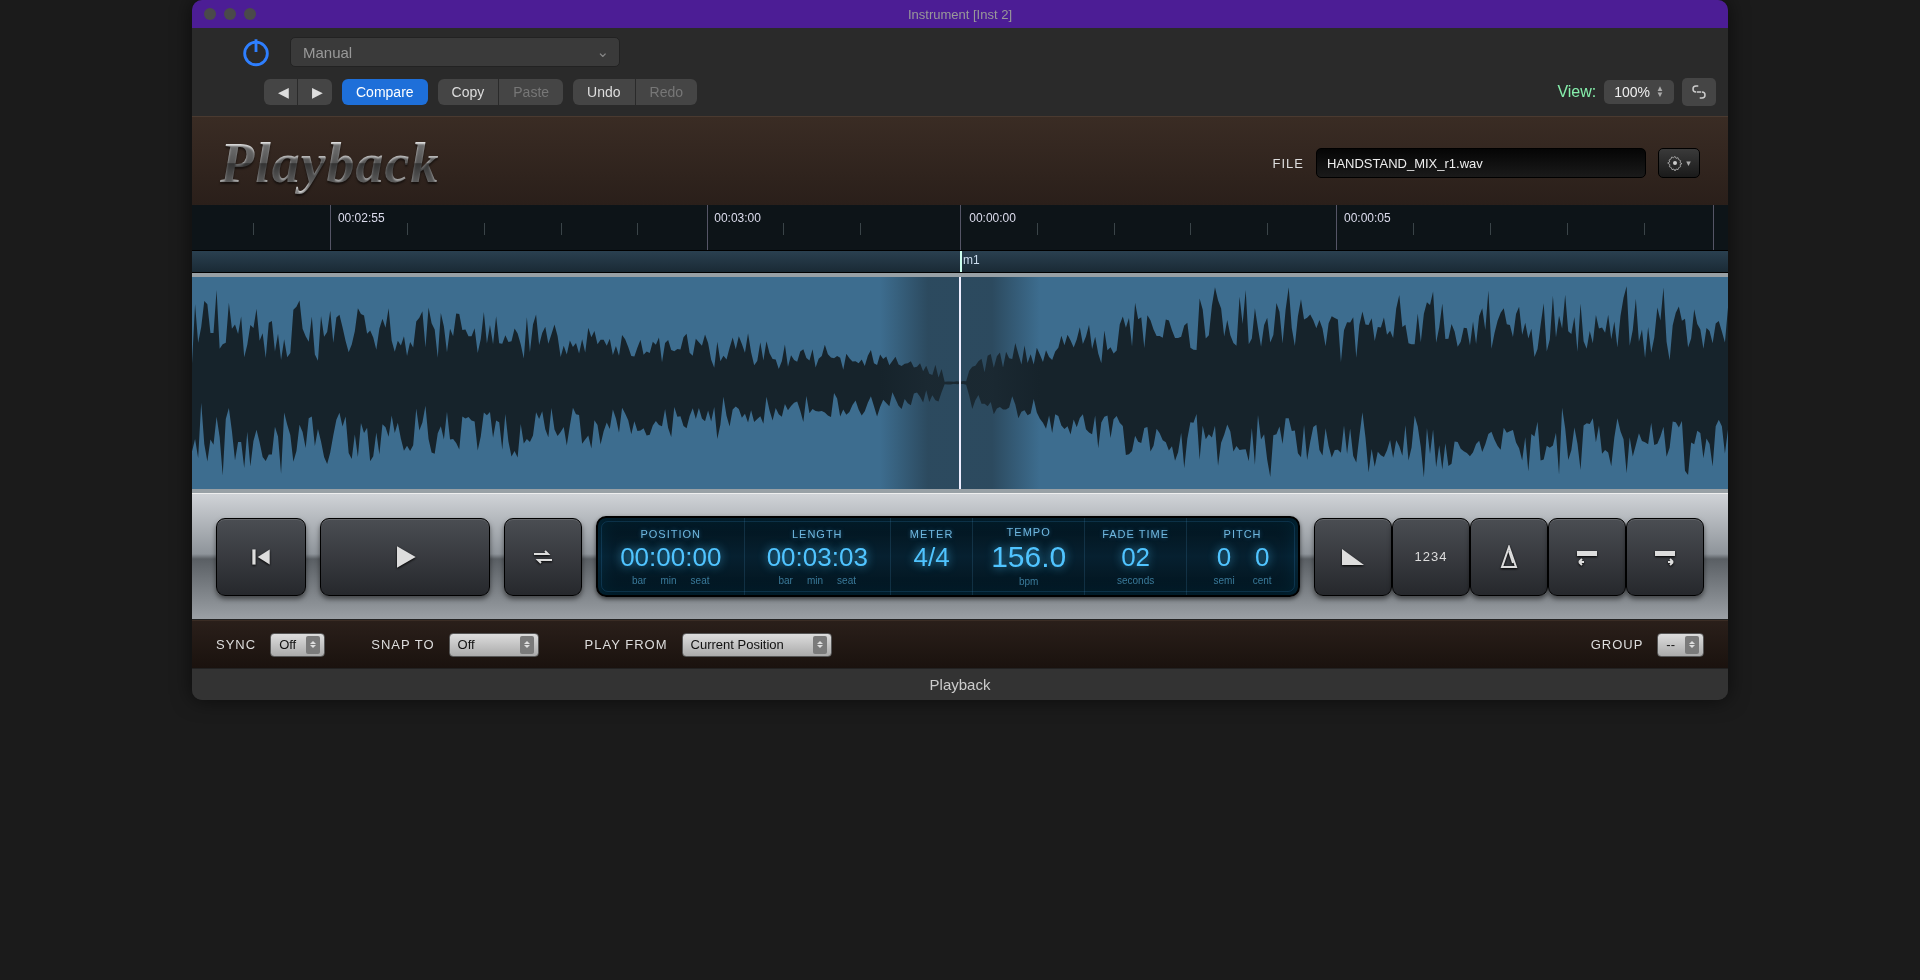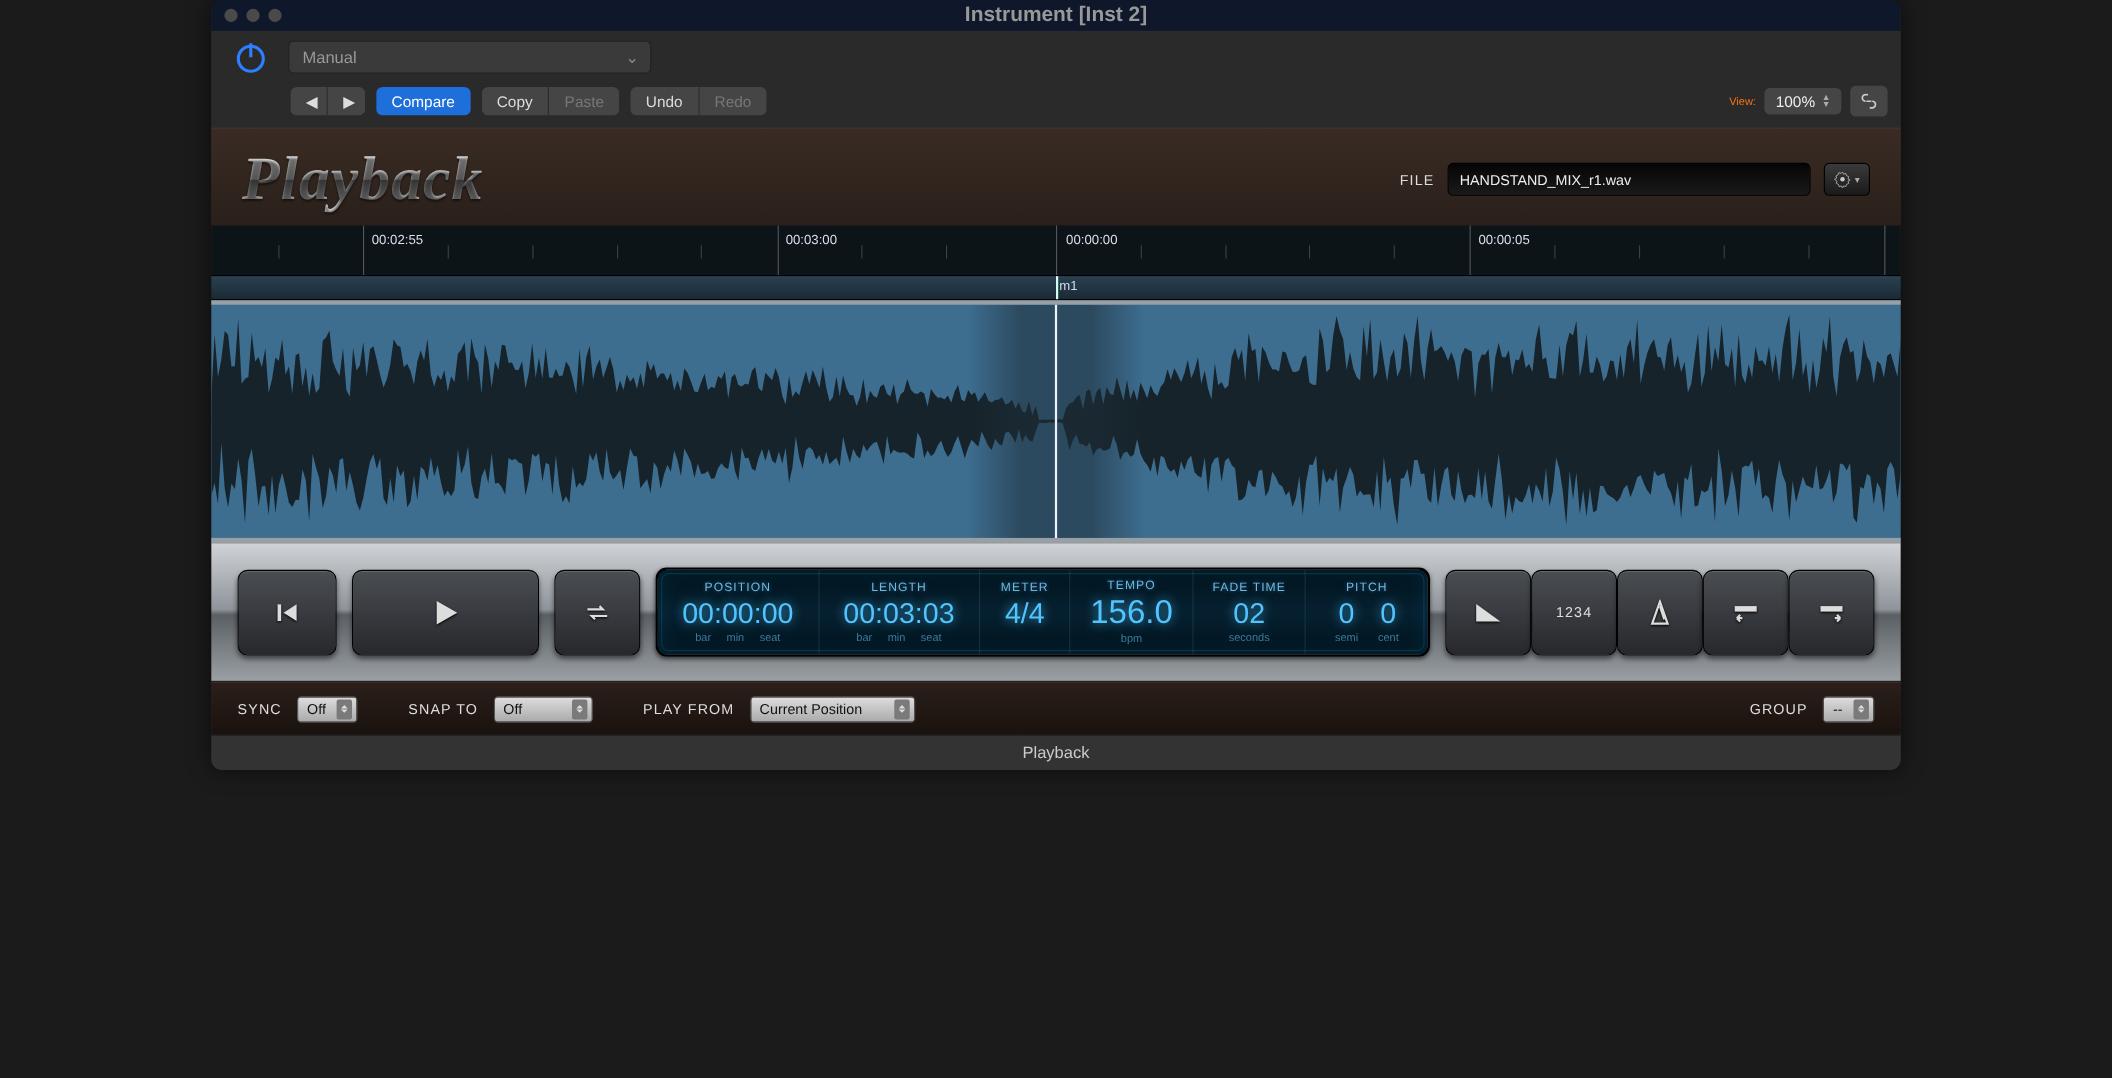--- a/index.html
+++ b/index.html
@@ -1,33 +1,33 @@
 <!DOCTYPE html>
 <html><head>
 <meta charset="utf-8">
 <style>
 * { margin: 0; padding: 0; box-sizing: border-box; font-family: -apple-system, "Helvetica Neue", Arial, sans-serif; }
 html, body { width: 100%; height: 100%; background: #1b1b1b; }
 .window { width: 1536px; margin: 0 auto; background: #2a2a2a; border-radius: 10px; overflow: hidden; box-shadow: 0 0 20px rgba(0,0,0,0.6);}
-.titlebar { height: 28px; background: #0f172a; display: flex; align-items: center; justify-content: center; color: #999; font-size: 19px; position: relative; font-weight: bold;}
+.titlebar { height: 28px; background: #4c1d95; display: flex; align-items: center; justify-content: center; color: #999; font-size: 13px; position: relative;}
 .traffic { position:absolute; left:12px; display:flex; gap:8px;}
 .traffic span{width:12px;height:12px;border-radius:50%;background:#4a4a4a;display:inline-block;}
-.toolbar1 { height: 48px; display:flex; align-items:center; padding: 0 12px; gap: 10px; background:#2a2a2a;}
+.toolbar1 { height: 48px; display:flex; align-items:center; padding: 0 12px; gap: 10px; background:#2a2a2a;margin-left:28px;}
 .power-btn { width:48px; height:48px; display:flex; align-items:center; justify-content:center; color:#2e7fff; cursor:pointer;}
 .preset-select { flex: 0 0 330px; height: 30px; background:#3a3a3a; border:1px solid #222; border-radius:5px; color:#999; display:flex; align-items:center; padding:0 12px; font-size:15px; position:relative;}
 .preset-select .chev{position:absolute;right:10px;color:#888;}
 .toolbar2 { height: 40px; display:flex; align-items:center; padding: 0 12px 8px 72px; gap: 0; background:#2a2a2a;}
 .seg { display:flex; border-radius:6px; overflow:hidden; margin-right: 10px;}
 .seg button, .tb-btn { background:#454545; border:none; color:#ddd; font-size:14px; padding: 5px 14px; cursor:pointer; border-right:1px solid #2a2a2a;}
 .seg button:last-child{border-right:none;}
 .seg button.active{background:#1e6fd9;color:#fff;}
 .seg button.disabled{color:#777;}
 .nav-arrow{width:34px;padding:5px 0;}
 .spacer{flex:1;}
-.view-label{color:#f97316;font-size:10px;margin-right:8px;margin-left:42px;}
+.view-label{color:#86efac;font-size:16px;margin-right:8px;margin-left:42px;}
 .zoom-box{background:#454545;border-radius:5px;padding:4px 10px;color:#eee;font-size:14px;display:flex;align-items:center;gap:6px;}
 .link-btn{width:34px;height:28px;margin-left:8px;background:#454545;border-radius:5px;display:flex;align-items:center;justify-content:center;color:#ccc;cursor:pointer;}
 
 .plugin-body{background: linear-gradient(#2a1f1a,#241a15); padding: 0;}
 .header-row{display:flex;align-items:center;justify-content:space-between;padding:14px 28px 10px 28px; background:linear-gradient(#3a2c24,#2a1f1a); border-top:1px solid #4a3a30;}
 .logo{font-family: "Brush Script MT", cursive; font-size:56px; font-style:italic; font-weight:bold;
   background: linear-gradient(#fff,#aaa 50%,#666 51%,#eee); -webkit-background-clip:text; background-clip:text; color:transparent;
   text-shadow: 0 2px 2px rgba(0,0,0,0.5); letter-spacing:1px;}
 .file-row{display:flex;align-items:center;gap:12px;}
 .file-label{color:#ddd;font-size:13px;letter-spacing:1px;}

